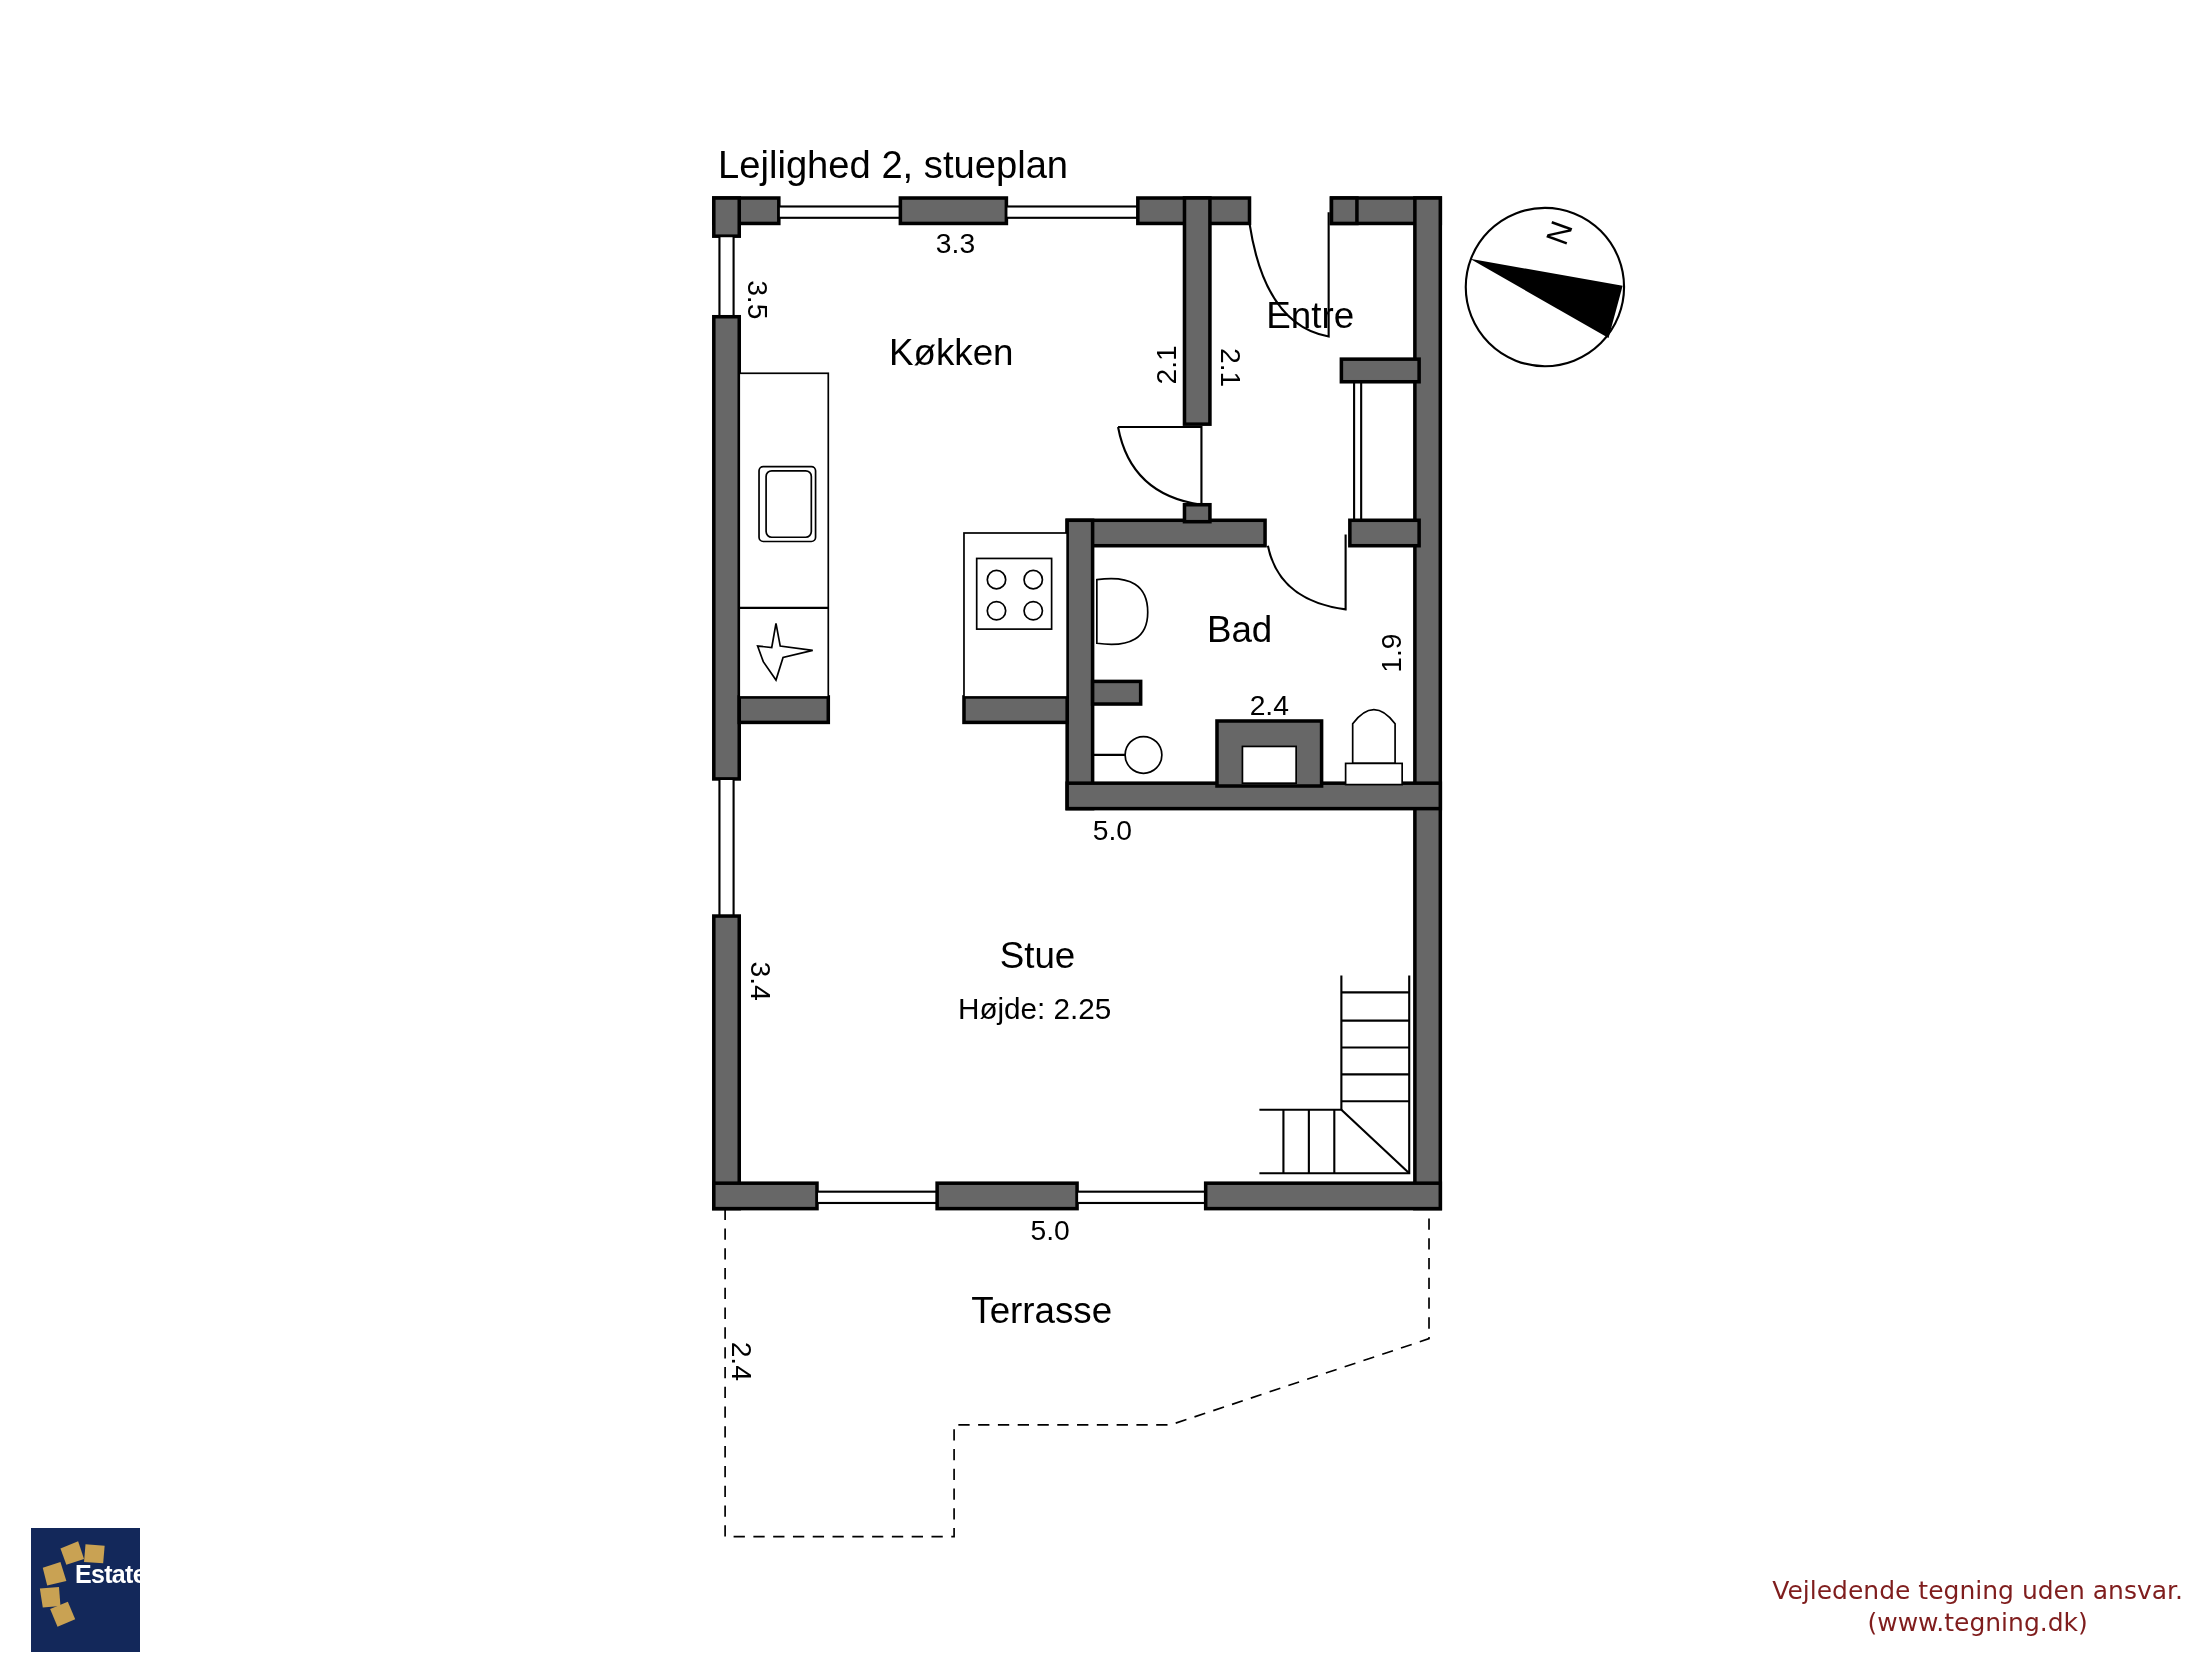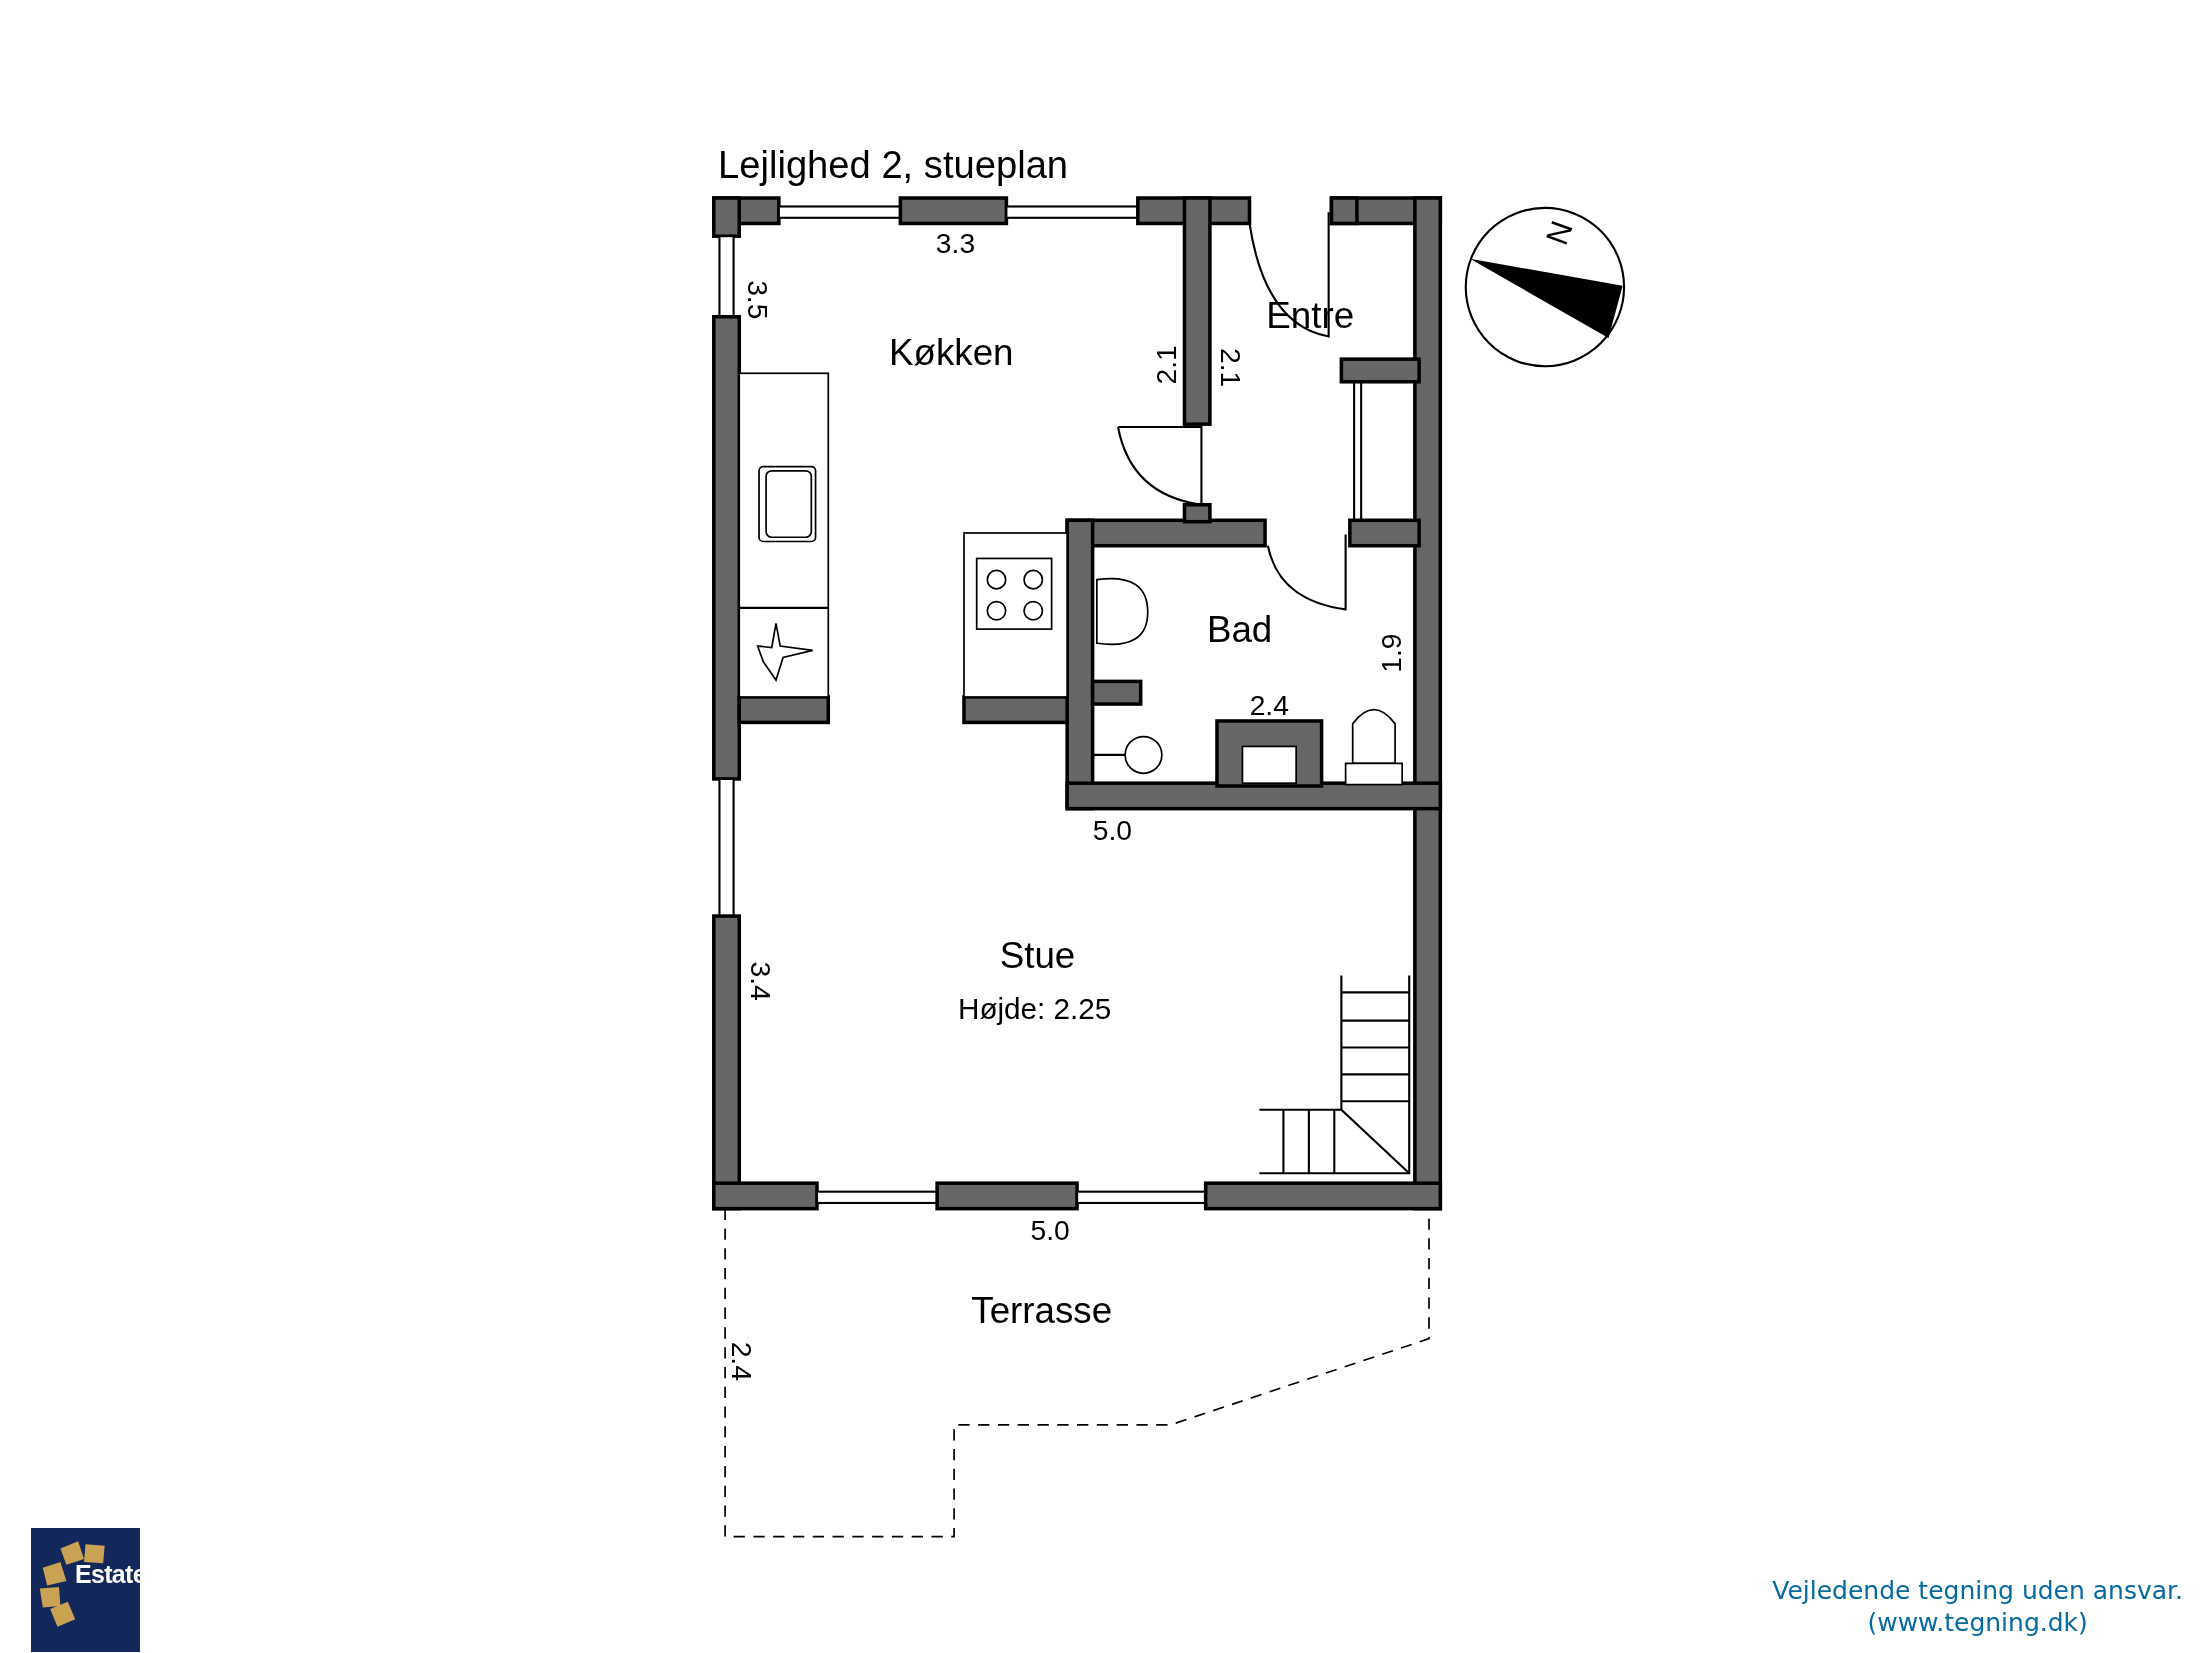--- a/index.html
+++ b/index.html
@@ -4,21 +4,21 @@
 <style>
   html,body{margin:0;padding:0;background:#ffffff;}
   body{width:2205px;height:1654px;overflow:hidden;position:relative;font-family:"Liberation Sans",sans-serif;}
   svg{position:absolute;left:0;top:0;}
   .lbl{font-family:"Liberation Sans",sans-serif;fill:#000;}
   .wall{fill:#676767;stroke:#000;stroke-width:2.5;}
   .win{fill:#fff;stroke:#000;stroke-width:1.5;}
   .thin{fill:none;stroke:#000;stroke-width:1.5;}
   .fx{fill:#fff;stroke:#000;stroke-width:1.2;}
   .dash{fill:none;stroke:#000;stroke-width:1.2;stroke-dasharray:8 6;}
-  .disclaimer{position:absolute;right:22px;bottom:14.7px;text-align:center;font-family:"DejaVu Sans",sans-serif;font-size:25px;line-height:32px;color:#0369a1;margin-top:18px;}
+  .disclaimer{position:absolute;right:22px;bottom:14.7px;text-align:center;font-family:"DejaVu Sans",sans-serif;font-size:25px;line-height:32px;color:#7f1d1d;margin-top:18px;}
   .logo{position:absolute;left:31px;top:1528px;width:109px;height:124px;background:#13285a;}
   .logo-text{position:absolute;left:44px;top:32px;color:#fff;font-family:"Liberation Sans",sans-serif;font-weight:bold;font-size:25px;letter-spacing:-0.7px;}
 </style>
 </head>
 <body>
 
 <svg width="2205" height="1654" viewBox="0 0 1560 1170" xmlns="http://www.w3.org/2000/svg">
 
   <text class="lbl" x="508" y="126" font-size="27">Lejlighed 2, stueplan</text>
 

